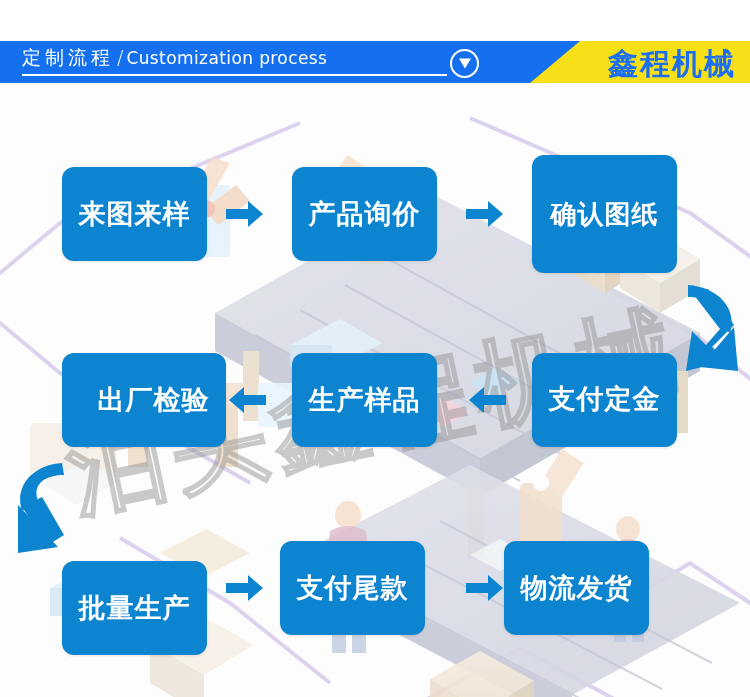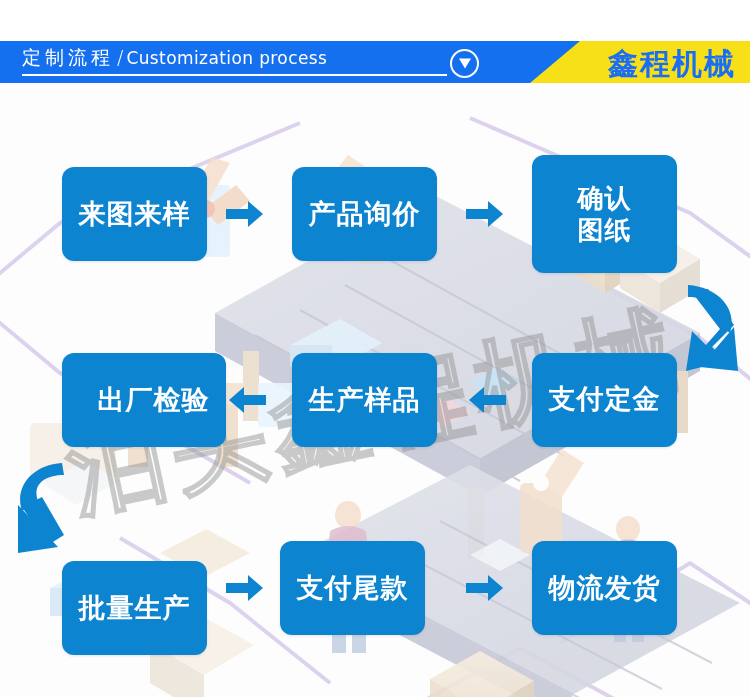--- a/index.html
+++ b/index.html
@@ -238,21 +238,21 @@
       <span class="shaft"></span>
       <span class="head"></span>
     </div>
     <div class="node" style="left:292px;top:84px;width:145px;height:94px;">
       <span>产品询价</span>
     </div>
     <div class="arrow right" style="left:466px;top:118px;width:40px;">
       <span class="shaft"></span>
       <span class="head"></span>
     </div>
-    <div class="node two-line" style="left:532px;top:72px;width:145px;height:118px;flex-direction:column;">
+    <div class="node two-line" style="left:532px;top:72px;width:145px;height:118px;flex-direction:row;">
       <span>确认</span>
       <span>图纸</span>
     </div>
 
     <div class="turn" style="left:678px;top:192px;">
       <svg width="72" height="110" viewBox="0 0 72 110">
         <path d="M 12 14 L 30 14 L 56 50 L 34 72 L 48 86 L 8 96 L 14 56 L 28 70 L 42 54 L 16 20 Z" fill="#0d84d0"></path>
         <path d="M 10 10 C 40 12, 60 34, 52 58 L 38 48 C 44 32, 30 22, 10 22 Z" fill="#0d84d0"></path>
         <path d="M 56 52 L 22 92 L 60 96 Z" fill="#0d84d0"></path>
       </svg>
@@ -291,18 +291,18 @@
       <span class="shaft"></span>
       <span class="head"></span>
     </div>
     <div class="node" style="left:280px;top:458px;width:145px;height:94px;">
       <span>支付尾款</span>
     </div>
     <div class="arrow right" style="left:466px;top:492px;width:40px;">
       <span class="shaft"></span>
       <span class="head"></span>
     </div>
-    <div class="node" style="left:532px;top:458px;width:145px;height:94px;">
+    <div class="node" style="left:504px;top:458px;width:145px;height:94px;">
       <span>物流发货</span>
     </div>
 
   </div>
 </div>
 
 </body></html>

